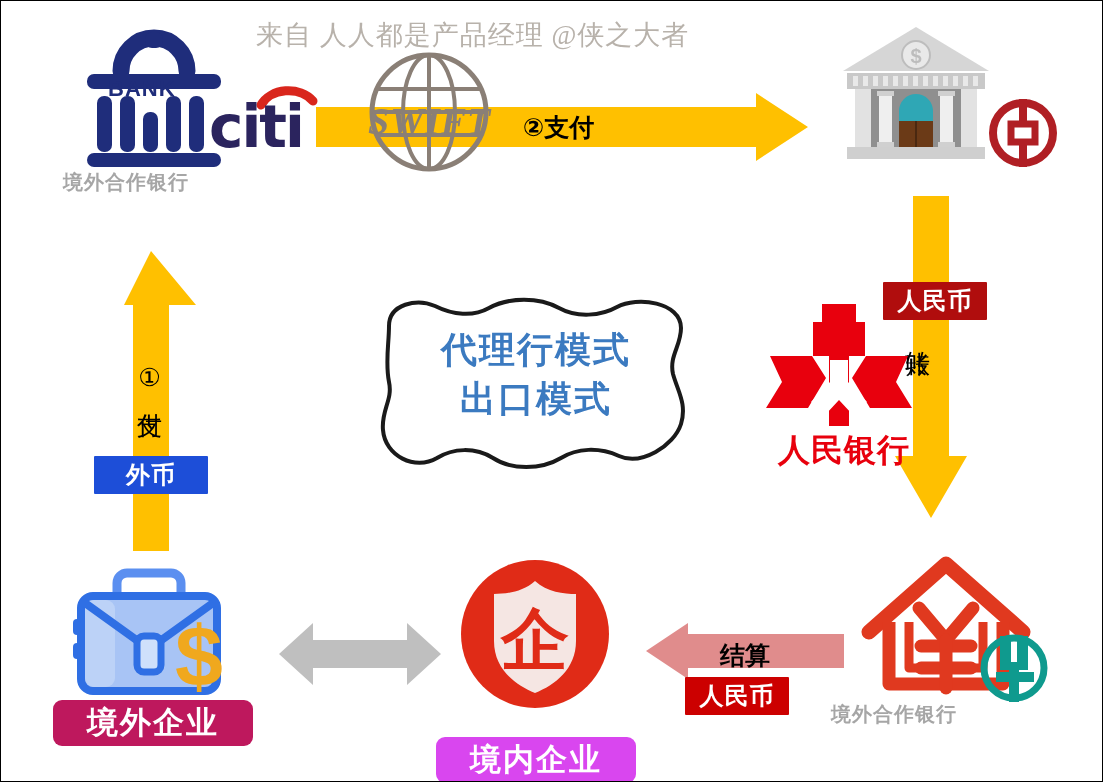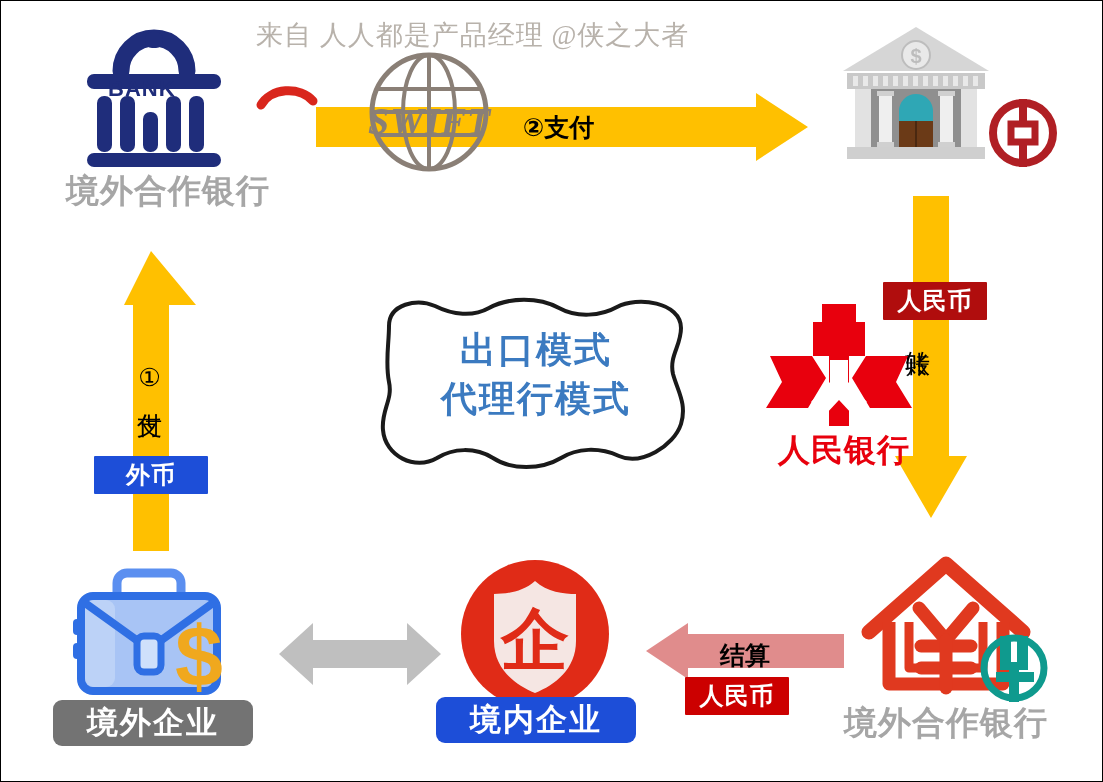--- a/index.html
+++ b/index.html
@@ -28,40 +28,40 @@
     width: 500px;
     font-family: "Liberation Serif", "DejaVu Serif", serif;
     font-size: 27px;
     color: #b8b2ab;
     letter-spacing: 1px;
     white-space: nowrap;
   }
 
   
   .node-caption {
-    font-size: 33px;
+    font-size: 20px;
     font-weight: bold;
     color: #a6a6a6;
     white-space: nowrap;
-    text-align: center;
+    text-align: left;
     letter-spacing: 1px;
   }
   .pill-caption {
     font-size: 31px;
     font-weight: bold;
     color: #ffffff;
     white-space: nowrap;
     text-align: center;
     border-radius: 9px;
     padding: 5px 14px;
     letter-spacing: 2px;
     line-height: 1.15;
   }
-  .pill-blue  { background: #737373; }
-  .pill-red   { background: #1d4ed8; }
+  .pill-blue  { background: #be185d; }
+  .pill-red   { background: #d946ef; margin-top: 40px; }
 
   
   .arrow-label {
     font-size: 25px;
     color: #000000;
     white-space: nowrap;
     font-weight: bold;
   }
   .arrow-label-vert {
     font-size: 25px;
@@ -170,20 +170,21 @@
       <rect x="8" y="127" width="134" height="14" rx="7" fill="#1f2d7b"></rect>
     </svg>
   </div>
   <div class="abs" style="left:107px; top:75px; font-size:22px; font-weight:bold; color:#1f2d7b; letter-spacing:1px;">BANK</div>
 
   <div class="abs" style="left:212px; top:78px; width:100px; height:70px;">
     <svg width="100" height="70" viewBox="0 0 100 70">
       <path d="M48 26 A30 24 0 0 1 100 22" fill="none" stroke="#d9261c" stroke-width="9" stroke-linecap="round"></path>
     </svg>
   </div>
+  <div class="abs" style="left:208px; top:92px; font-size:58px; font-weight:bold; color:#2b245e; letter-spacing:-2px; font-family:'DejaVu Sans',sans-serif;">citi</div>
 
   <div class="abs node-caption" style="left:62px; top:168px; width:210px;">境外合作银行</div>
 
   <div class="abs" style="left:840px; top:22px; width:150px; height:145px;">
     <svg width="150" height="145" viewBox="0 0 150 145">
 
       <polygon points="75,4 148,48 2,48" fill="#d6d6d6"></polygon>
 
       <circle cx="75" cy="32" r="14" fill="#e9e9e9" stroke="#bdbdbd" stroke-width="2"></circle>
       <text x="75" y="40" text-anchor="middle" font-size="20" font-weight="bold" fill="#bdbdbd" font-family="'Liberation Sans',sans-serif">$</text>
@@ -255,22 +256,22 @@
                C305,150 272,170 250,160
                C230,151 208,152 192,162
                C172,174 142,174 124,162
                C106,151 84,152 68,162
                C46,175 16,160 14,134
                C12,114 24,104 20,86
                C16,66 20,48 20,30 Z" fill="#ffffff" stroke="#1a1a1a" stroke-width="4" stroke-linejoin="round"></path>
     </svg>
   </div>
   <div class="abs" id="callout-text">
+    <div>代理行模式</div>
     <div>出口模式</div>
-    <div>代理行模式</div>
   </div>
 
   <div class="abs" style="left:885px; top:195px; width:90px; height:322px;">
     <svg width="90" height="322" viewBox="0 0 90 322">
       <polygon points="27,0 63,0 63,260 81,260 45,322 9,260 27,260" fill="#FFC000"></polygon>
     </svg>
   </div>
   <div class="abs badge badge-red" style="left:882px; top:281px; width:80px;">人民币</div>
   <div class="abs arrow-label-vert" style="left:904px; top:330px; height:70px;">转账</div>
 

